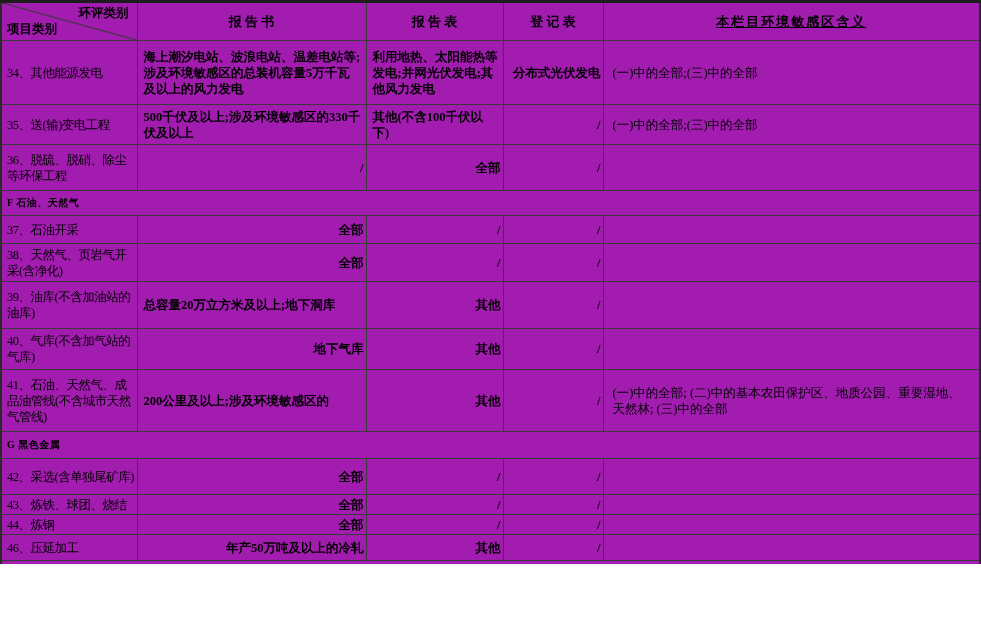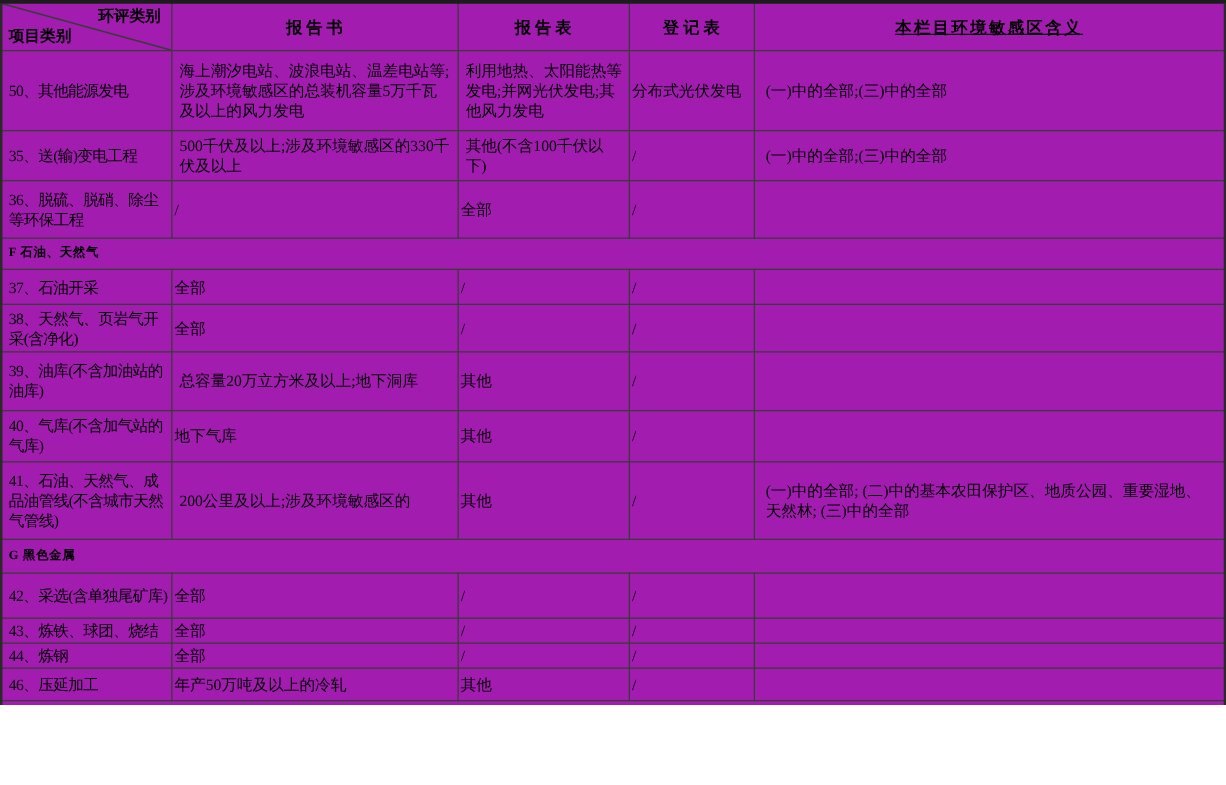--- a/index.html
+++ b/index.html
@@ -66,22 +66,22 @@
     font-size: 12.5px;
     margin-top: 31px;
   }
   
   td.col0 {
     text-align: left;
     padding-left: 5px;
     padding-right: 2px;
     letter-spacing: -0.5px;
   }
-  td.col1, td.col2, td.col3 { text-align: left; padding-left: 6px; padding-right: 5px; }
-  td.col1.center, td.col2.center, td.col3.center { text-align: left; padding-left: 2px; padding-right: 2px; }
+  td.col1, td.col2, td.col3 { text-align: left; padding-left: 6px; padding-right: 5px; font-weight: bold; }
+  td.col1.center, td.col2.center, td.col3.center { text-align: right; padding-left: 2px; padding-right: 2px; }
   td.col4 { text-align: left; padding-left: 9px; padding-right: 6px; }
   tr.section-row td {
     font-weight: bold;
     text-align: left;
     padding-left: 5px;
     font-size: 10px;
     letter-spacing: 0.5px;
   }
 </style>
 </head>
@@ -106,21 +106,21 @@
           <span class="corner-bottom">项目类别</span>
         </th>
         <th>报 告 书</th>
         <th>报 告 表</th>
         <th>登 记 表</th>
         <th class="col-meaning-h">本栏目环境敏感区含义</th>
       </tr>
     </thead>
     <tbody>
         <tr style="height: 64px;">
-          <td class="col0">50、其他能源发电</td>
+          <td class="col0">34、其他能源发电</td>
           <td class="col1">海上潮汐电站、波浪电站、温差电站等;涉及环境敏感区的总装机容量5万千瓦及以上的风力发电</td>
           <td class="col2">利用地热、太阳能热等发电;并网光伏发电;其他风力发电</td>
           <td class="col3 center">分布式光伏发电</td>
           <td class="col4">(一)中的全部;(三)中的全部</td>
         </tr>
         <tr style="height: 40px;">
           <td class="col0">35、送(输)变电工程</td>
           <td class="col1">500千伏及以上;涉及环境敏感区的330千伏及以上</td>
           <td class="col2">其他(不含100千伏以下)</td>
           <td class="col3 center">/</td>

